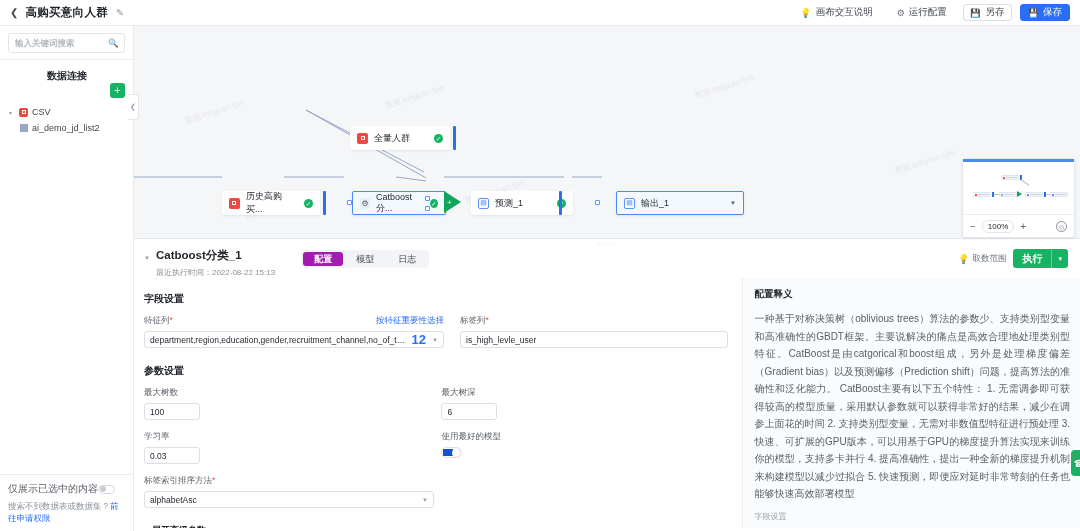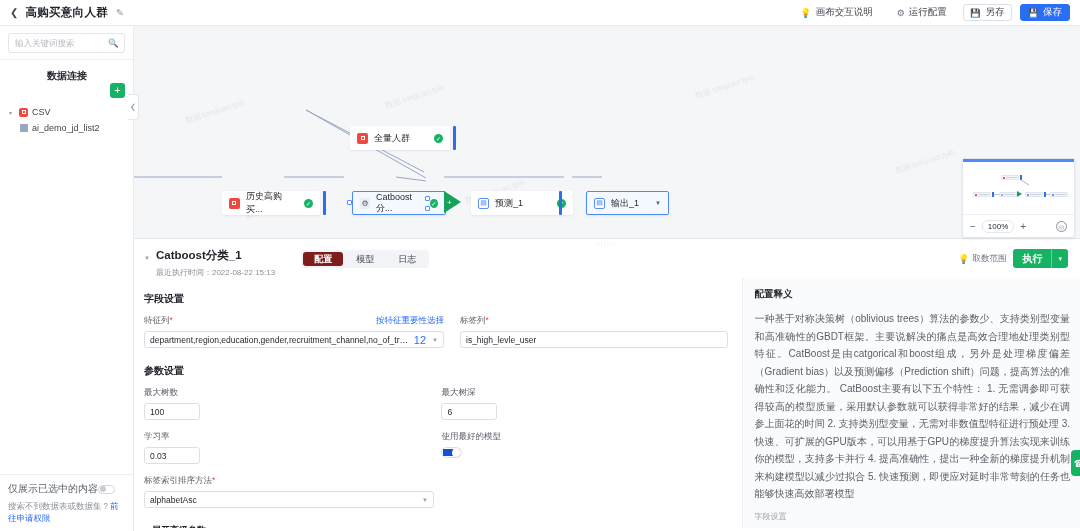--- a/index.html
+++ b/index.html
@@ -40,21 +40,21 @@
     background: #fff; border-right: 1px solid #e8eaed;
     display: flex; flex-direction: column;
   }
   .search-wrap { padding: 7px 8px 6px 8px; }
   .search-box {
     position: relative; height: 20px; border: 1px solid #e2e5ea; border-radius: 3px;
     background: #fff; display: flex; align-items: center; padding: 0 6px;
   }
   .search-box input {
     border: 0; outline: 0; font-size: 8.5px; width: 95px; color: #1f2329;
-    font-family: inherit; background: transparent;
+    font-family: inherit; background: transparent; font-weight: bold;
   }
   .search-box input::placeholder { color: #b5bac1; }
   .search-ico { position: absolute; right: 5px; font-size: 8.5px; color: #b5bac1; }
   .sb-divider { height: 1px; background: #eceef1; }
   .sec-head {
     display: flex; align-items: center; padding: 9px 8px 6px 9px; flex-direction: column;
   }
   .sec-title { font-size: 10px; font-weight: bold; color: #1f2329; }
   .add-btn {
     margin-left: auto; width: 15px; height: 15px; border-radius: 3px;
@@ -136,21 +136,21 @@
   .panel-head { display: flex; align-items: flex-start; padding: 9px 12px 0 10px; }
   .ph-caret { font-size: 6px; color: #9aa0a8; margin: 7px 6px 0 0; cursor: pointer; }
   .ph-title { font-size: 11.5px; font-weight: bold; color: #1f2329; }
   .ph-sub { font-size: 8px; color: #8a9099; margin-top: 4px; }
   .tabs {
     display: flex; gap: 2px; background: #f2f4f7; border-radius: 4px; padding: 2px;
     margin: 2px 0 0 26px; height: 18px;
   }
   .tab { font-size: 9px; padding: 0 11px; line-height: 14px; border-radius: 3px;
     color: #41464d; cursor: pointer; }
-  .tab.active { background: #7f1d1d; color: #fff; font-weight: bold; }
+  .tab.active { background: #a21caf; color: #fff; font-weight: bold; }
   .panel-head-right { margin-left: auto; display: flex; align-items: center; gap: 7px; margin-top: 1px; }
   .range-link { display: flex; align-items: center; gap: 3px; font-size: 8.5px; color: #6b7280; cursor: pointer; }
   .exec-btn { display: flex; align-items: center; background: #16b364; color: #fff;
     border-radius: 3px; height: 19px; font-size: 10px; font-weight: bold; cursor: pointer; }
   .exec-btn .lbl { padding: 0 9px; }
   .exec-btn .sep { width: 1px; height: 19px; background: rgba(255,255,255,.35); }
   .exec-btn .car { padding: 0 6px; font-size: 7px; }
 
   .panel-body { display: flex; height: 250px; }
   .form-col { width: 640px; padding: 8px 14px 0 10px; overflow: hidden; }
@@ -159,21 +159,21 @@
   .field { position: relative; }
   .field-lbl { font-size: 8.5px; color: #5b6169; margin-bottom: 4px; }
   .req { color: #f0483e; }
   .field-lnk { position: absolute; right: 0; top: 0; font-size: 8.5px; color: #2a6ef5; cursor: pointer; }
   .inp {
     height: 17px; border: 1px solid #dcdfe5; border-radius: 3px; background: #fff;
     display: flex; align-items: center; padding: 0 5px; font-size: 8.5px; color: #1f2329;
     overflow: hidden; white-space: nowrap;
   }
   .inp .txt { overflow: hidden; text-overflow: ellipsis; white-space: nowrap; }
-  .cnt-badge { margin-left: auto; color: #2a6ef5; font-size: 11px; padding-left: 5px; }
+  .cnt-badge { margin-left: auto; color: #2a6ef5; font-size: 13px; padding-left: 5px; font-weight: bold; }
   .caret-dn { margin-left: 6px; font-size: 6px; color: #9aa0a8; }
   .row2 { display: flex; gap: 16px; margin-top: 11px; }
   .switch-on {
     width: 21px; height: 11px; border-radius: 6px; background: #fff;
     border: 1px solid #dcdfe5; position: relative; cursor: pointer; margin-top: 2px;
   }
   .switch-on::before { content:""; position:absolute; left:1px; top:1px; width:10px; height:7px; background:#1152d8; }
   .switch-on::after {
     content: ""; position: absolute; right: 1px; top: 0.5px; width: 8px; height: 8px;
     border-radius: 50%; background: #fff; box-shadow: 0 0 1px rgba(0,0,0,.3);
@@ -339,21 +339,21 @@
     <div class="port-dot" style="left:291px; top:170px;"></div>
     <div class="port-dot" style="left:291px; top:180px;"></div>
     <div class="node" style="left:337px; top:165px; width:102px;">
       <span class="nd-ico nd-blue">▤</span>
       <span>预测_1</span>
       <span class="ok">✓</span>
     </div>
     <div class="port-bar" style="left:425px; top:165px;"></div>
 
     <div class="port-dot" style="left:461px; top:174px;"></div>
-    <div class="node sel" style="left:452px; top:165px; width:83px;">
+    <div class="node sel" style="left:482px; top:165px; width:128px;">
       <span class="nd-ico nd-blue">▤</span>
       <span>输出_1</span>
       <span class="caret">▼</span>
     </div>
   </div>
 
   <div class="minimap">
     <div class="mm-top"></div>
     <div class="mm-canvas">
       <div class="mmn" style="left:38px; top:13px; width:18px;">

